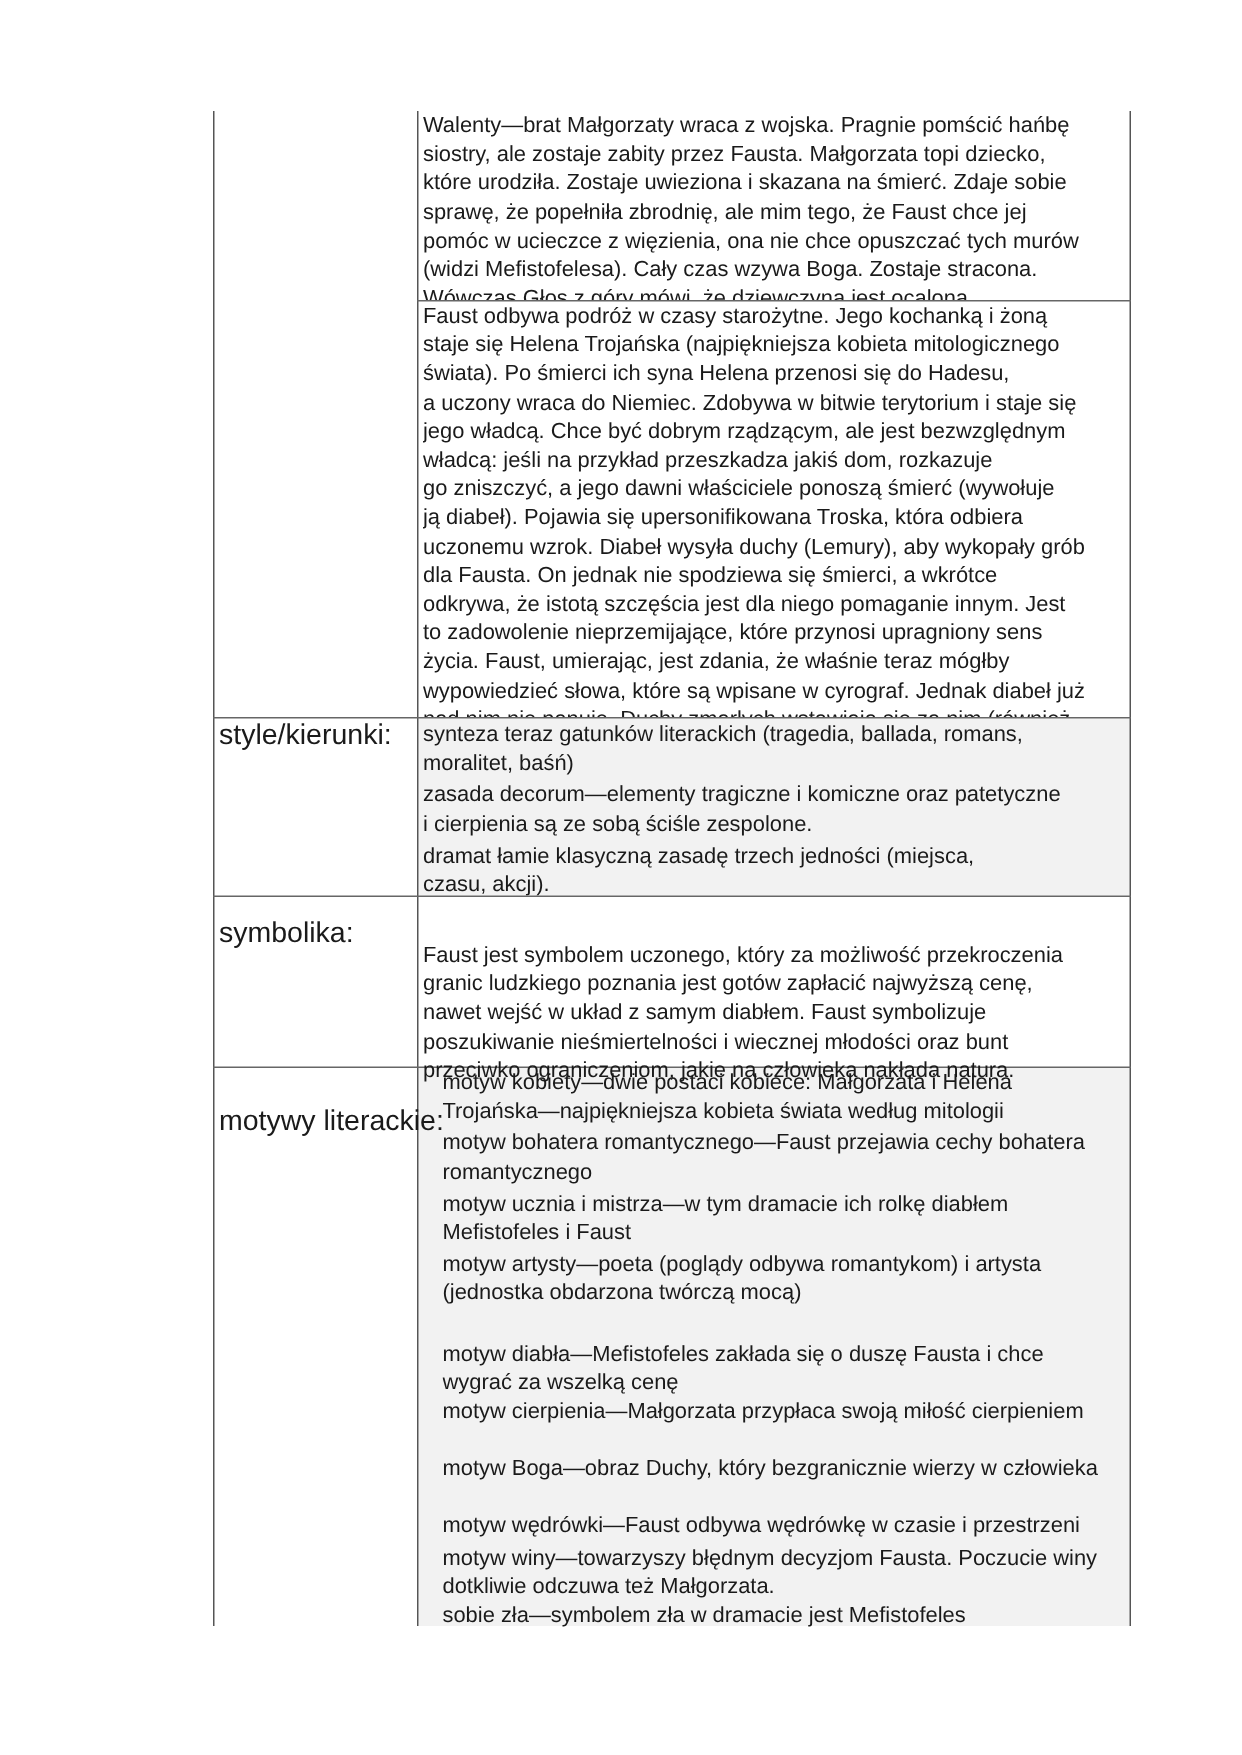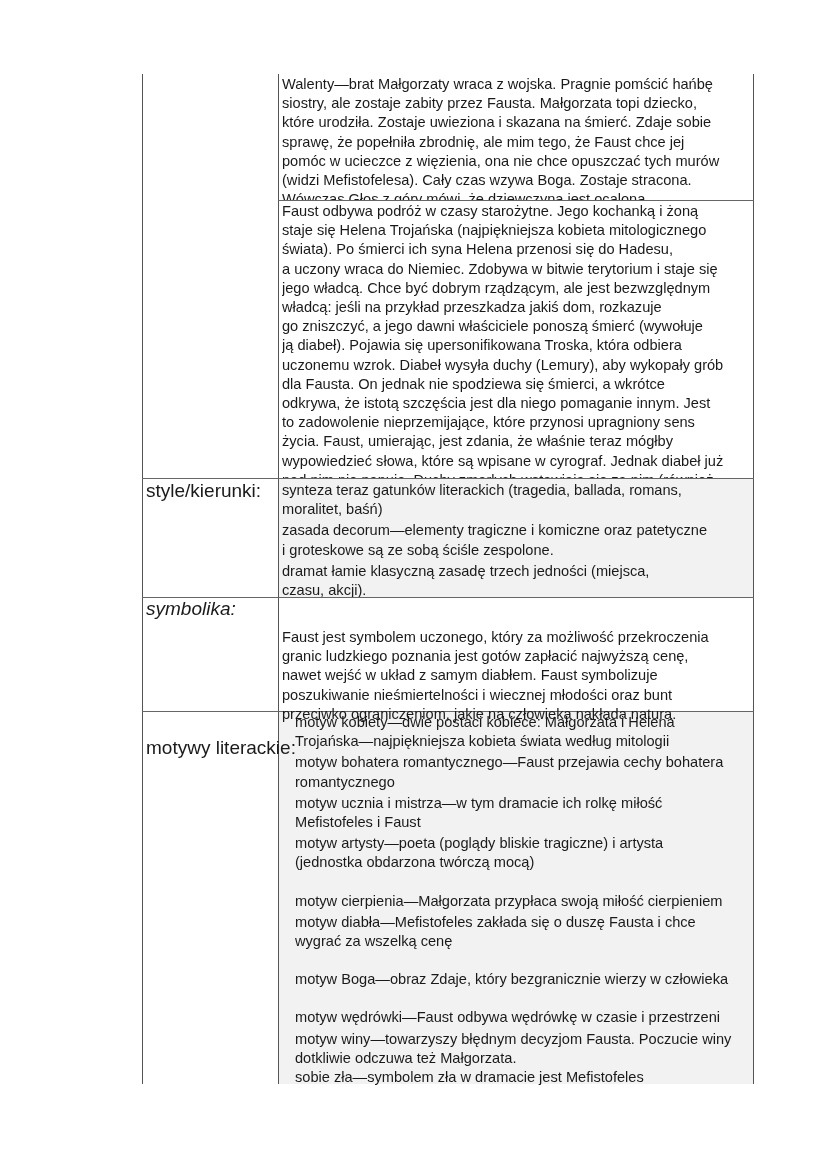--- a/index.html
+++ b/index.html
@@ -56,50 +56,50 @@
 życia. Faust, umierając, jest zdania, że właśnie teraz mógłby
 wypowiedzieć słowa, które są wpisane w cyrograf. Jednak diabeł już
 nad nim nie panuje. Duchy zmarłych wstawiają się za nim (również</p>
   </div>
 
   <div class="label" style="top:481px;">style/kierunki:</div>
   <div class="cell" style="left:282px; top:481px; width:468px; height:116px;">
     <p class="p">synteza teraz gatunków literackich (tragedia, ballada, romans,
 moralitet, baśń)</p>
     <p class="p" style="margin-top:2px;">zasada decorum—elementy tragiczne i komiczne oraz patetyczne
-i groteskowe są ze sobą ściśle zespolone.</p>
+i cierpienia są ze sobą ściśle zespolone.</p>
     <p class="p" style="margin-top:2px;">dramat łamie klasyczną zasadę trzech jedności (miejsca,
 czasu, akcji).</p>
   </div>
 
-  <div class="label" style="top:599px;font-style:italic;">symbolika:</div>
+  <div class="label" style="top:613px;">symbolika:</div>
   <div class="cell" style="left:282px; top:597px; width:468px; height:94px;margin-top:31px;">
     <p class="p">Faust jest symbolem uczonego, który za możliwość przekroczenia
 granic ludzkiego poznania jest gotów zapłacić najwyższą cenę,
 nawet wejść w układ z samym diabłem. Faust symbolizuje
 poszukiwanie nieśmiertelności i wiecznej młodości oraz bunt
 przeciwko ograniczeniom, jakie na człowieka nakłada natura.</p>
   </div>
 
   <div class="label" style="top:738px;">motywy literackie:</div>
   <div class="cell" style="left:282px; top:713px; width:468px; height:372px;margin-left:13px;">
     <p class="p">motyw kobiety—dwie postaci kobiece: Małgorzata i Helena
 Trojańska—najpiękniejsza kobieta świata według mitologii</p>
     <p class="p" style="margin-top:2px;">motyw bohatera romantycznego—Faust przejawia cechy bohatera
 romantycznego</p>
-    <p class="p" style="margin-top:2px;">motyw ucznia i mistrza—w tym dramacie ich rolkę miłość
+    <p class="p" style="margin-top:2px;">motyw ucznia i mistrza—w tym dramacie ich rolkę diabłem
 Mefistofeles i Faust</p>
-    <p class="p" style="margin-top:2px;">motyw artysty—poeta (poglądy bliskie tragiczne) i artysta
+    <p class="p" style="margin-top:2px;">motyw artysty—poeta (poglądy odbywa romantykom) i artysta
 (jednostka obdarzona twórczą mocą)</p>
     <div class="gap" style="height:19px;"></div>
-    <p class="p">motyw cierpienia—Małgorzata przypłaca swoją miłość cierpieniem</p>
     <p class="p" style="margin-top:2px;">motyw diabła—Mefistofeles zakłada się o duszę Fausta i chce
 wygrać za wszelką cenę</p>
+    <p class="p">motyw cierpienia—Małgorzata przypłaca swoją miłość cierpieniem</p>
     <div class="gap" style="height:19px;"></div>
-    <p class="p">motyw Boga—obraz Zdaje, który bezgranicznie wierzy w człowieka</p>
+    <p class="p">motyw Boga—obraz Duchy, który bezgranicznie wierzy w człowieka</p>
     <div class="gap" style="height:19px;"></div>
     <p class="p">motyw wędrówki—Faust odbywa wędrówkę w czasie i przestrzeni</p>
     <p class="p" style="margin-top:2px;">motyw winy—towarzyszy błędnym decyzjom Fausta. Poczucie winy
 dotkliwie odczuwa też Małgorzata.</p>
     <p class="p">sobie zła—symbolem zła w dramacie jest Mefistofeles</p>
   </div>
 
 </div>
 
 </body></html>

